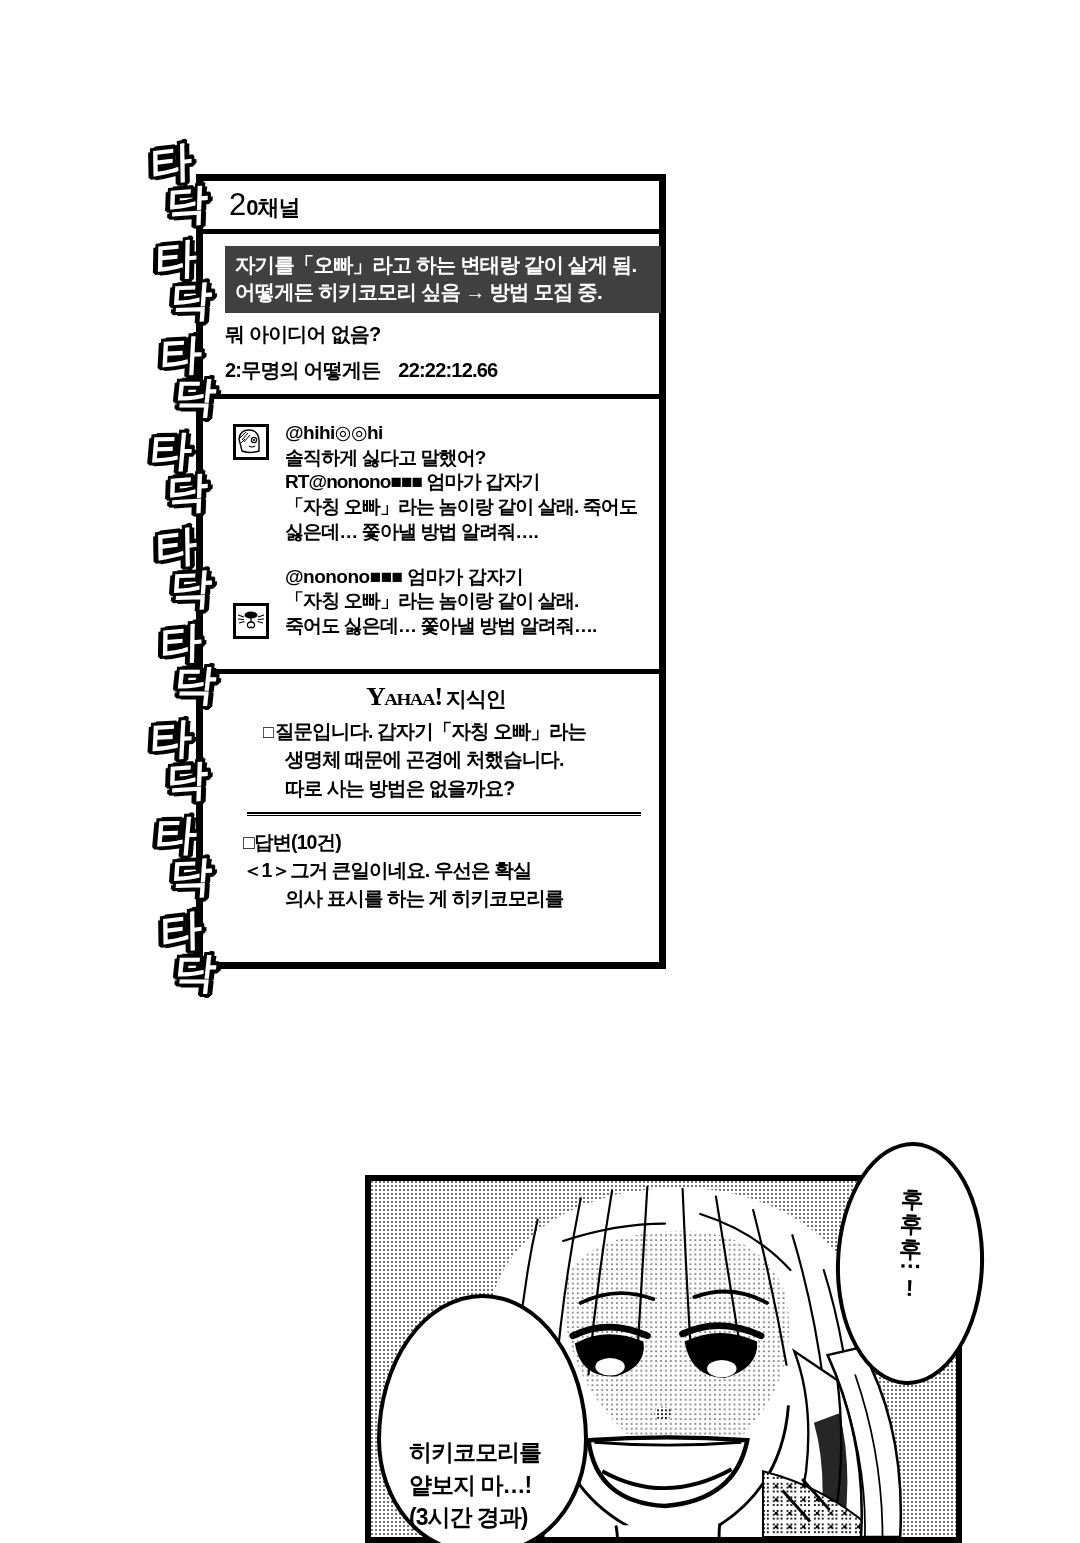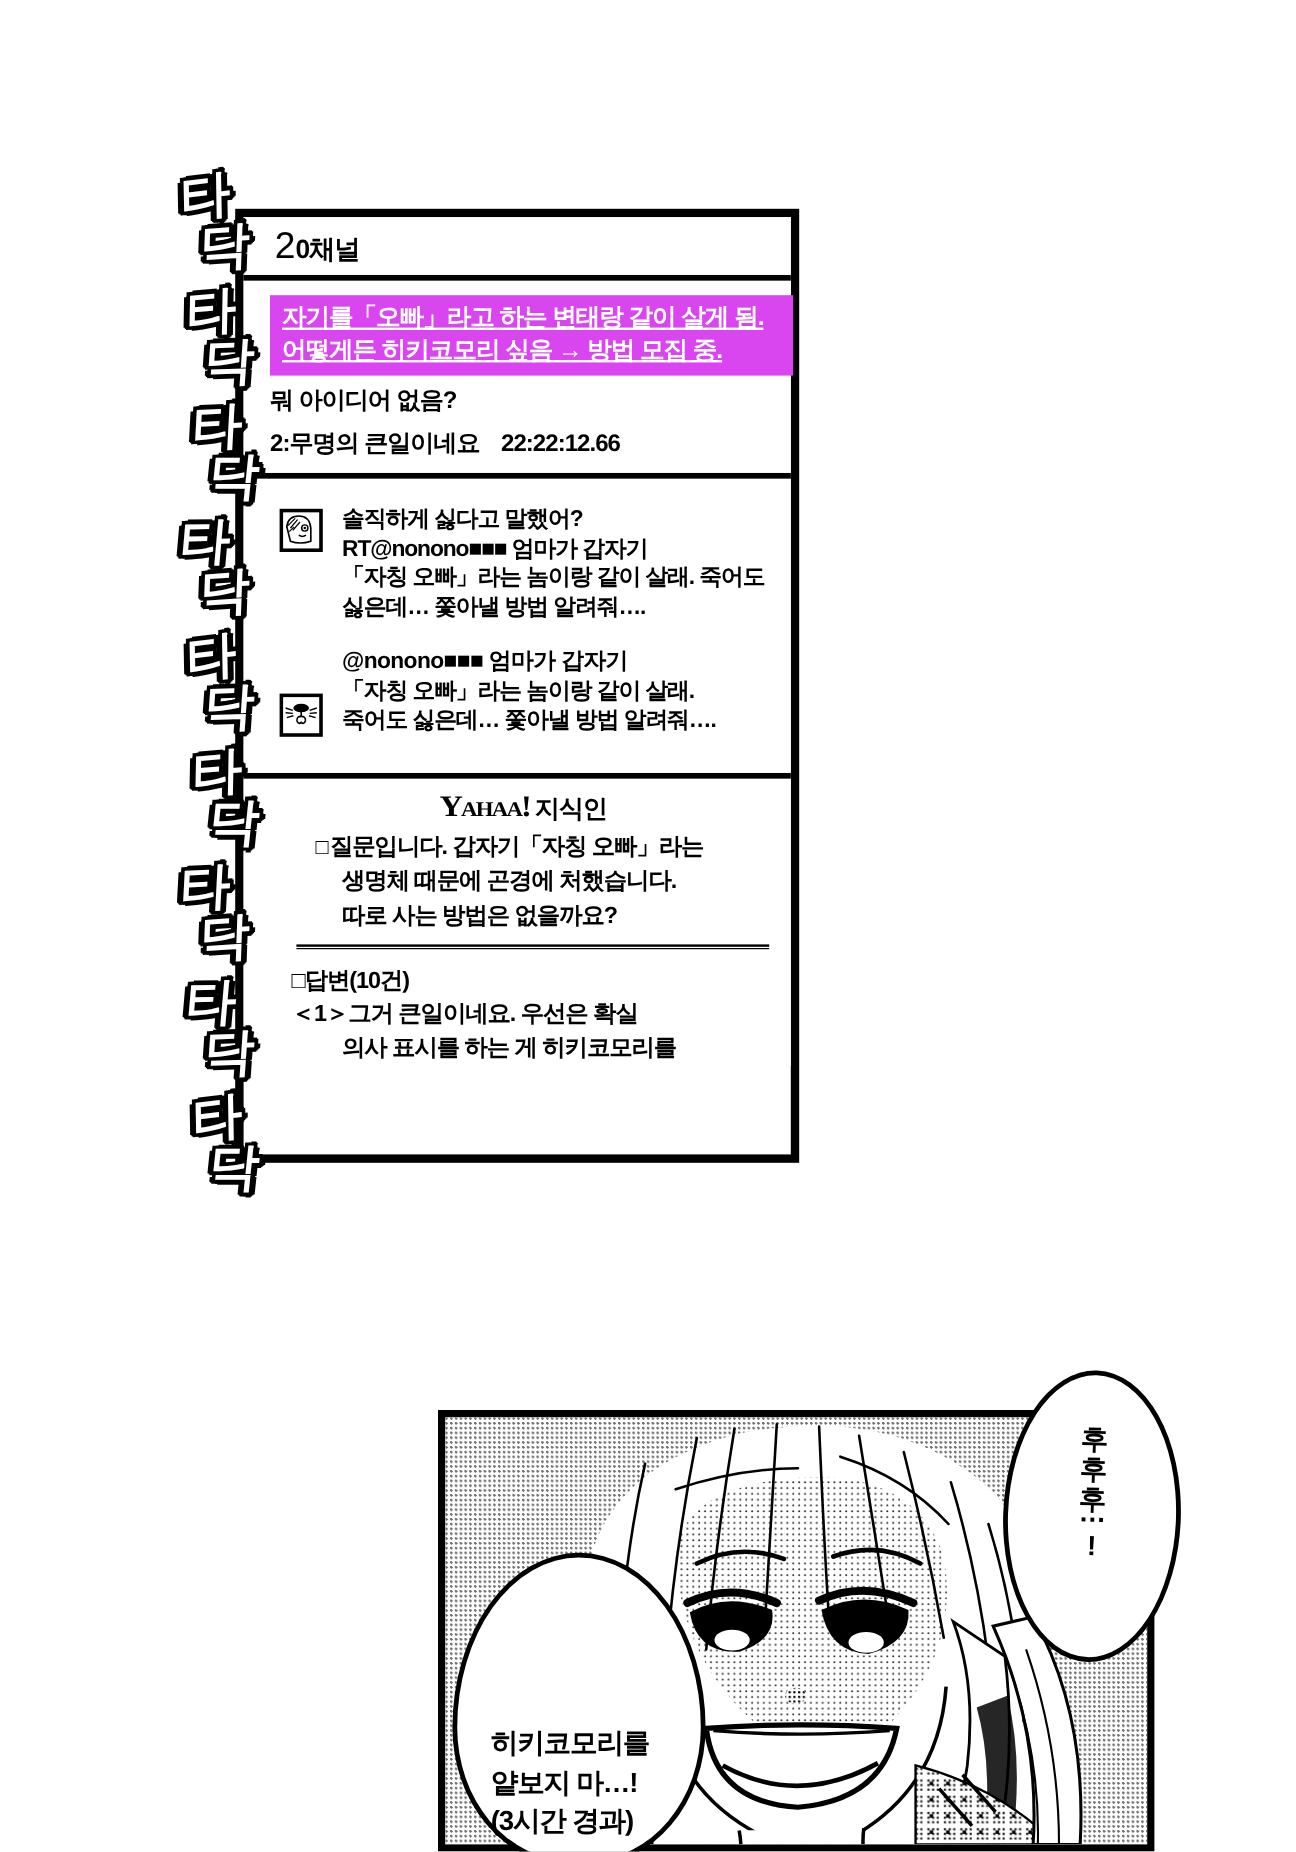--- a/index.html
+++ b/index.html
@@ -62,25 +62,24 @@
     font-size: 31px; font-weight: 400; letter-spacing: -1px;
   }
   .ch-title .small {
     font-family: "Liberation Sans", sans-serif;
     font-size: 22px; font-weight: 700; letter-spacing: -1px; margin-left:1px;
   }
 
   
   .thread-body { padding: 12px 10px 10px 22px; }
   .thread-banner {
-    background: #d946ef; color: #fff;
+    background: #404040; color: #fff;
     padding: 6px 10px 8px 10px;
     display: inline-block;
     width: 436px;
-    text-decoration: underline;
   }
   .thread-banner .bl {
     font-size: 20.5px; font-weight: 700;
     line-height: 1.30; letter-spacing: -0.9px;
     white-space: nowrap;
   }
   .post-line {
     font-size: 20px; font-weight: 700; color:#000;
     letter-spacing: -0.8px; line-height: 1.42;
     margin-top: 7px; white-space: nowrap;
@@ -236,39 +235,40 @@
     <div class="sect-divider"></div>
 
     <div class="bbs-section thread-body">
       <div class="thread-banner">
         <div class="bl">자기를「오빠」라고 하는 변태랑 같이 살게 됨.</div>
         <div class="bl">어떻게든 히키코모리 싶음 → 방법 모집 중.</div>
       </div>
 
       <div class="post-line">뭐 아이디어 없음?</div>
       <div class="post-line">
-        <span>2:</span><span>무명의 큰일이네요</span><span class="gap"></span><span>22:22:12.66</span>
+        <span>2:</span><span>무명의 어떻게든</span><span class="gap"></span><span>22:22:12.66</span>
       </div>
     </div>
     <div class="sect-divider"></div>
 
     <div class="bbs-section tw-wrap">
 
       <div class="tw-item">
         <div class="tw-avatar">
           <svg viewBox="0 0 30 30" aria-hidden="true">
             <rect x="0" y="0" width="30" height="30" fill="#fff"></rect>
             <path d="M3 12 Q4 3 13 3 Q22 3 23 13 L23 24 Q14 27 6 24 Z" fill="none" stroke="#000" stroke-width="1.4"></path>
             <path d="M4 11 L10 5 M6 13 L12 6 M8 15 L14 8 M5 16 L9 12" stroke="#000" stroke-width="1"></path>
             <circle cx="18" cy="13" r="2.6" fill="#fff" stroke="#000" stroke-width="1.2"></circle>
             <circle cx="18" cy="13" r="1.1" fill="#000"></circle>
             <path d="M13 19 Q16 21 19 19" fill="none" stroke="#000" stroke-width="1.2"></path>
           </svg>
         </div>
         <div class="tw-text">
+          <div class="handle">@hihi◎◎hi</div>
           <div>솔직하게 싫다고 말했어?</div>
           <div>RT@nonono■■■ 엄마가 갑자기</div>
           <div>「자칭 오빠」라는 놈이랑 같이 살래. 죽어도</div>
           <div>싫은데… 쫓아낼 방법 알려줘….</div>
         </div>
       </div>
 
       <div class="tw-item">
         <div class="tw-avatar">
           <svg viewBox="0 0 30 30" aria-hidden="true">

